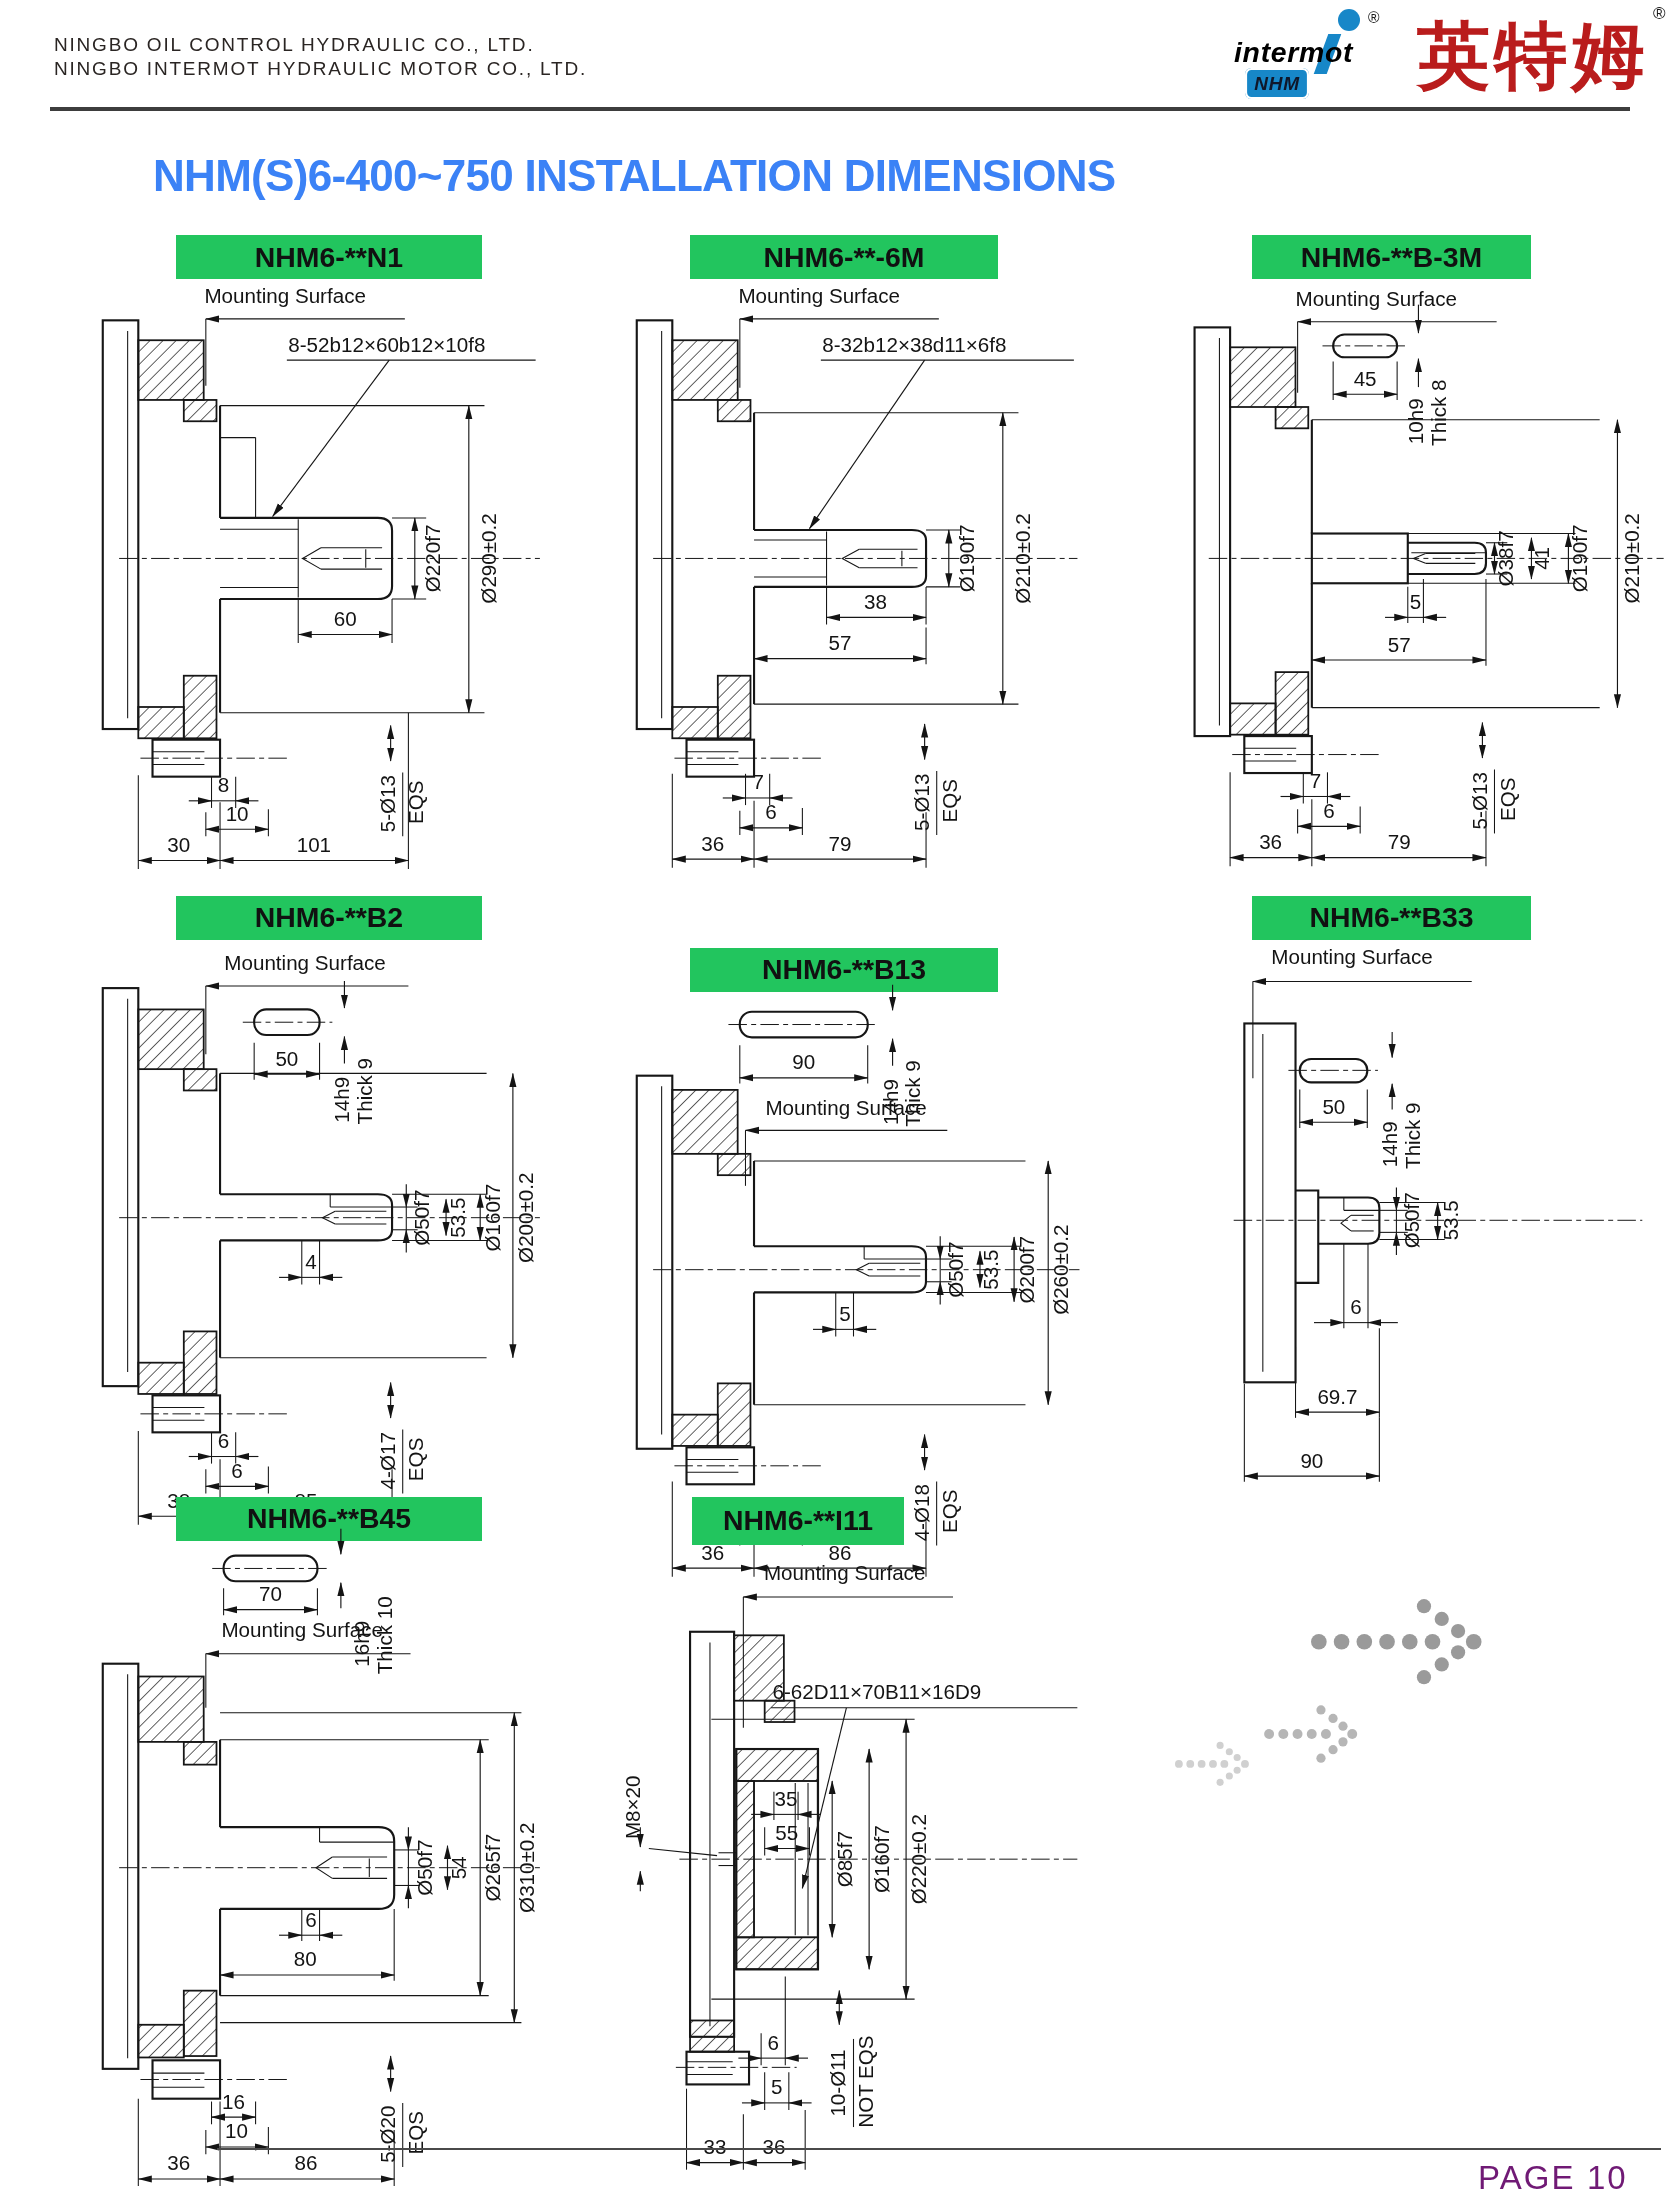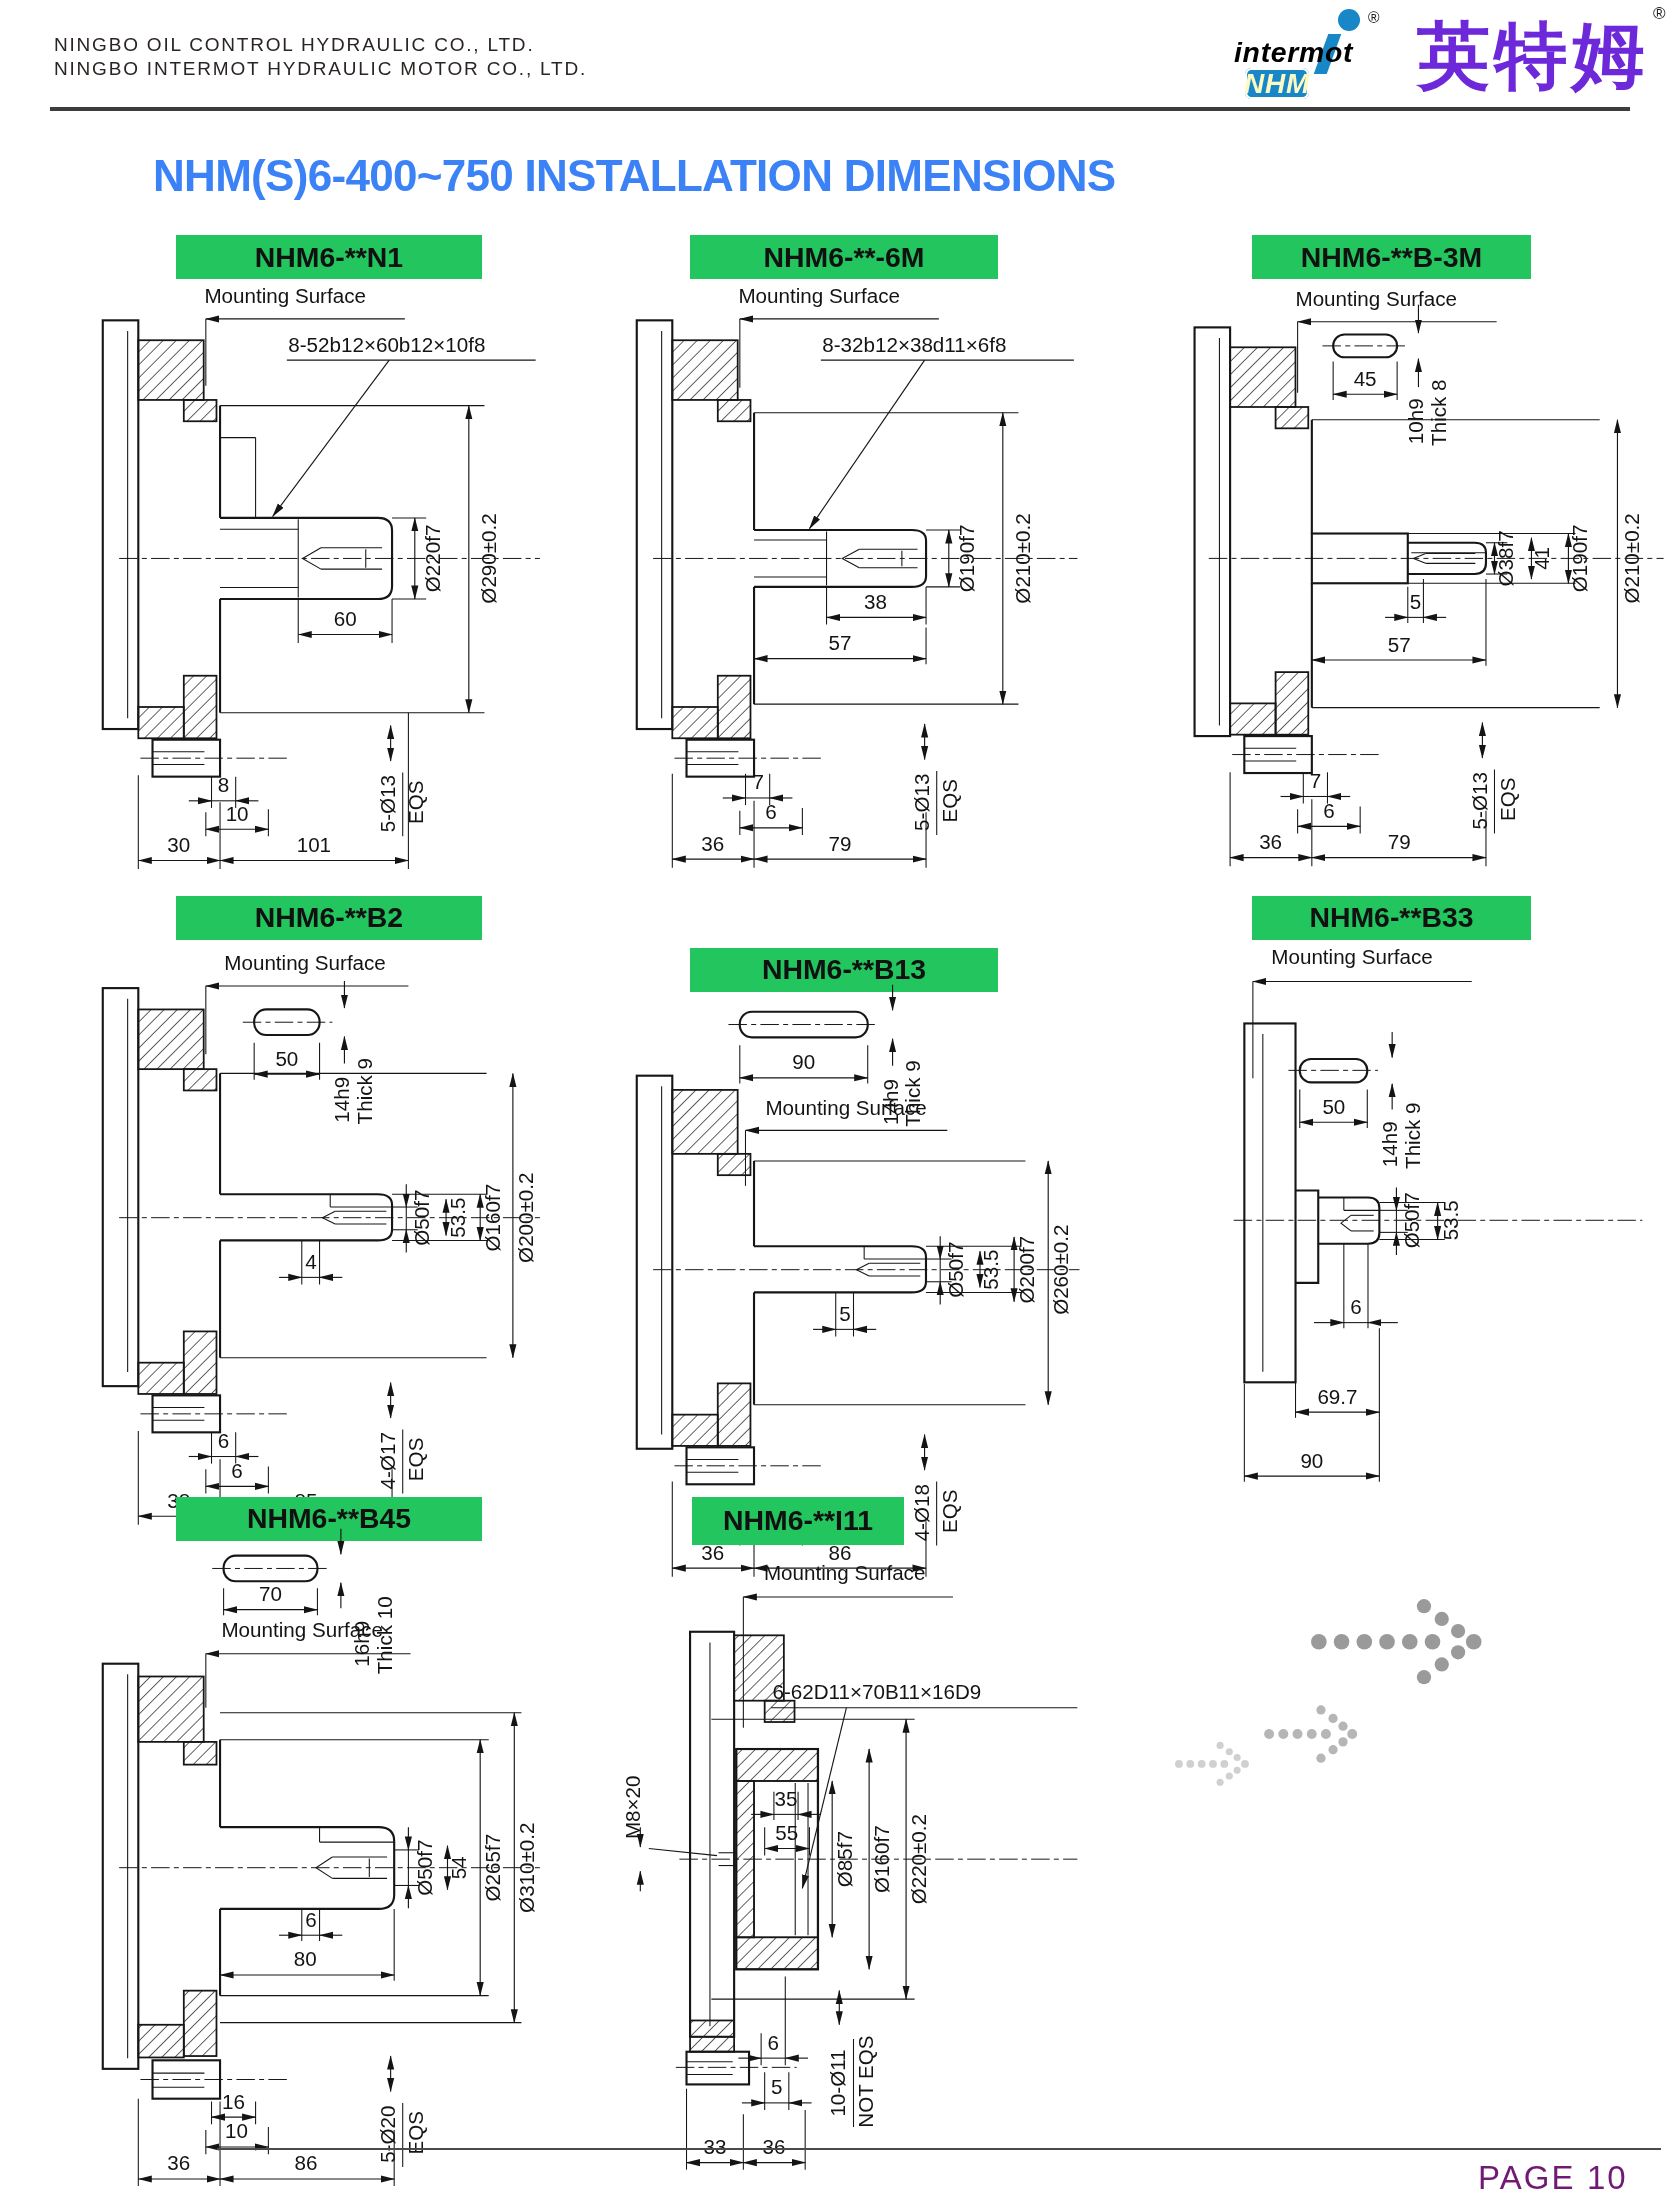--- a/index.html
+++ b/index.html
@@ -22,22 +22,22 @@
   .de{fill:none;stroke:#161616;stroke-width:1.6;marker-end:url(#arr)}
   .ds{fill:none;stroke:#161616;stroke-width:1.6;marker-start:url(#arr)}
   text.t{font-family:"Liberation Sans",sans-serif;font-size:29px;fill:#141414}
   
   .logo-intermot{position:absolute;left:1234px;top:36px;font-style:italic;font-weight:900;font-size:28.4px;color:#000000;letter-spacing:0.7px}
   .logo-dot{position:absolute;left:1338px;top:9.2px;width:22px;height:22px;border-radius:50%;background:#1787c8}
   .logo-stem{position:absolute;left:1321px;top:34px;width:12.8px;height:40px;background:#1787c8;transform:skewX(-20deg)}
   .logo-reg1{position:absolute;left:1368px;top:8.5px;font-size:15.6px;color:#1a1a1a}
   .logo-nhm{position:absolute;left:1245px;top:68px;width:64px;height:31px;background:#1787c8;border-radius:6.4px;
             box-shadow:inset 0 0 0 2.1px #fff;display:flex;align-items:center;justify-content:center;
-            color:#fef9c3;font-style:italic;font-weight:700;font-size:28px;letter-spacing:0.7px}
-  .logo-cn{position:absolute;left:1417px;top:15.6px;font-size:73px;font-weight:900;color:#6d28d9;letter-spacing:4.3px;line-height:1.1;white-space:nowrap}
+            color:#0f172a;font-style:italic;font-weight:700;font-size:19px;letter-spacing:0.7px}
+  .logo-cn{position:absolute;left:1417px;top:15.6px;font-size:73px;font-weight:900;color:#b91c1c;letter-spacing:4.3px;line-height:1.1;white-space:nowrap}
   .logo-reg2{position:absolute;left:1653px;top:4.3px;font-size:17px;color:#1a1a1a}
   .botrule{position:absolute;left:217px;top:2148px;width:1444px;height:2.1px;background:#4a4a4a}
   .pageno{position:absolute;left:1478px;top:2159px;font-size:33px;letter-spacing:2.1px;color:#701a75;white-space:nowrap}
 </style>
 </head>
 <body>
 
 <div class="page">
 
   <svg width="0" height="0" style="position:absolute">

